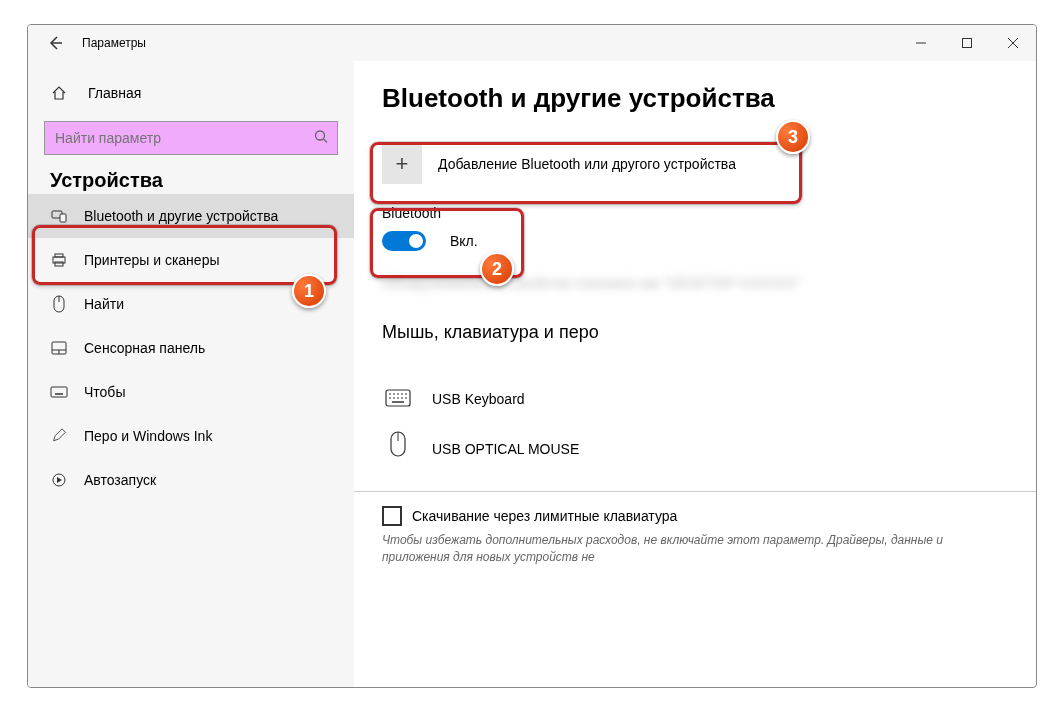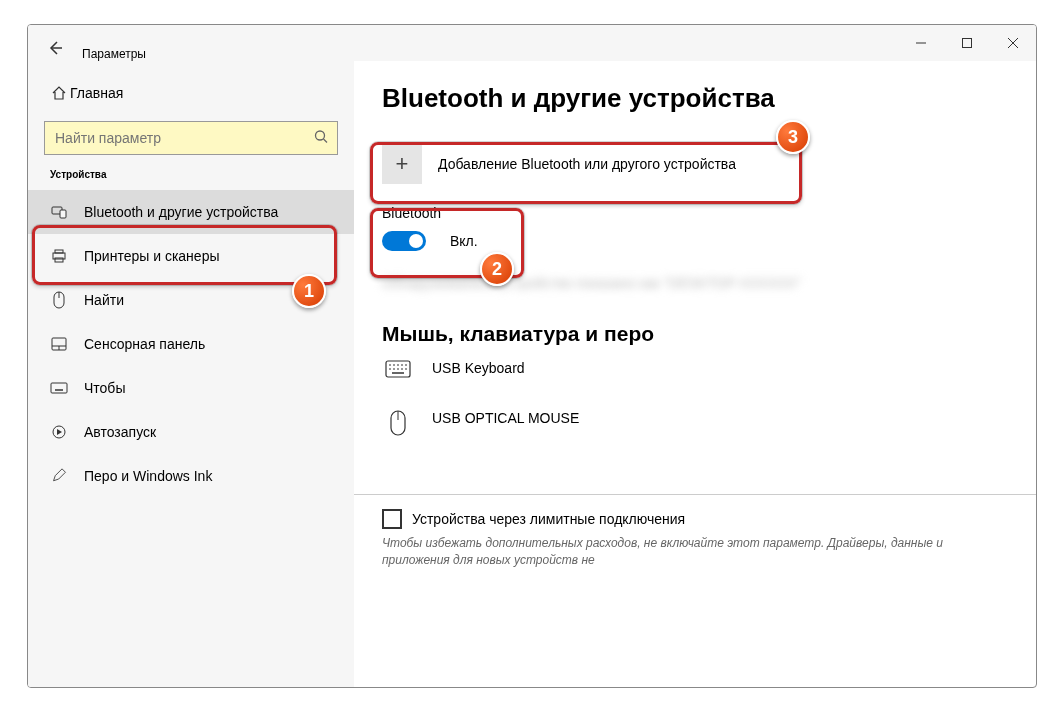--- a/index.html
+++ b/index.html
@@ -18,21 +18,21 @@
     left: 27px; top: 24px;
     width: 1010px; height: 664px;
     border: 1px solid #888;
     border-radius: 4px;
     background: #fff;
     overflow: hidden;
   }
   .titlebar {
     height: 36px;
     display: flex;
-    align-items: flex-end;
+    align-items: center;
     position: relative;
     background: #f6f6f6;
   }
   .titlebar .back {
     width: 26px; height: 26px;
     display: flex; align-items: center; justify-content: center;
     margin-left: 14px;
     cursor: pointer;
   }
   .titlebar .title {
@@ -57,48 +57,48 @@
   .sidebar {
     width: 326px;
     background: #f6f6f6;
     padding-top: 12px;
     position: relative;
   }
   .home-row {
     display: flex; align-items: center;
     height: 40px;
     padding-left: 22px;
-    gap: 2px;
+    gap: 20px;
     cursor: pointer;
   }
   .search-row {
     margin: 8px 16px 14px 16px;
   }
   .search-box {
     position: relative;
     border: 1px solid #999;
     height: 34px;
-    background: #fef9c3;
+    background: #f0abfc;
     display: flex; align-items: center;
     padding: 0 34px 0 10px;
   }
   .search-box input {
     border: none; outline: none;
     width: 100%;
     font-size: 14px;
     color: #666;
     background: transparent;
   }
   .search-box .mag {
     position: absolute; right: 8px; top: 50%; transform: translateY(-50%);
   }
   .category-head {
-    padding: 0 22px 10px 22px;
+    padding: 0 22px 2px 22px;
     font-weight: 600;
-    font-size: 10px;
+    font-size: 20px;
   }
   .nav-item {
     display: flex; align-items: center;
     height: 44px;
     padding-left: 22px;
     gap: 16px;
     cursor: pointer;
   }
   .nav-item.active {
     background: #dcdcdc;
@@ -155,27 +155,27 @@
   }
   .blurred {
     margin-top: 18px;
     color: #bbb;
     filter: blur(4px);
     font-size: 14px;
     line-height: 1.5;
     user-select: none;
   }
   .section-head {
-    font-size: 21px;
-    font-weight: 700;
+    font-size: 18px;
+    font-weight: 400;
     margin-top: 28px;
     margin-bottom: 14px;
   }
   .device-row {
-    display: flex; align-items: flex-start;
+    display: flex; align-items: flex-end;
     gap: 18px;
     height: 50px;
   }
   .device-icon {
     width: 32px; display: flex; justify-content: center;
   }
   .divider {
     border-top: 1px solid #ccc;
     margin-top: 34px;
     margin-left: -28px;
@@ -326,33 +326,33 @@
               <line x1="10" y1="4" x2="10" y2="4" stroke="#333" stroke-width="1.5"></line>
               <line x1="13" y1="4" x2="13" y2="4" stroke="#333" stroke-width="1.5"></line>
               <line x1="5" y1="8" x2="13" y2="8" stroke="#333" stroke-width="1.5"></line>
             </svg>
         </span>
         <span class="nav-label">Чтобы</span>
       </div>
       <div class="nav-item">
         <span class="nav-icon">
           <svg width="16" height="16" viewBox="0 0 16 16">
+              <path d="M2 14 L4 8 L12 0 L16 4 L8 12 Z" stroke="#333" fill="none" transform="scale(0.85) translate(1,1)"></path>
+            </svg>
+        </span>
+        <span class="nav-label">Перо и Windows Ink</span>
+      </div>
+      <div class="nav-item">
+        <span class="nav-icon">
+          <svg width="16" height="16" viewBox="0 0 16 16">
               <circle cx="8" cy="8" r="6" stroke="#333" fill="none"></circle>
               <path d="M6 5 L11 8 L6 11 Z" fill="#333"></path>
             </svg>
         </span>
         <span class="nav-label">Автозапуск</span>
-      </div>
-      <div class="nav-item">
-        <span class="nav-icon">
-          <svg width="16" height="16" viewBox="0 0 16 16">
-              <path d="M2 14 L4 8 L12 0 L16 4 L8 12 Z" stroke="#333" fill="none" transform="scale(0.85) translate(1,1)"></path>
-            </svg>
-        </span>
-        <span class="nav-label">Перо и Windows Ink</span>
       </div>
     </div>
 
     <div class="main">
       <h1>Bluetooth и другие устройства</h1>
 
       <div class="add-device">
         <div class="add-plus">+</div>
         <span>Добавление Bluetooth или другого устройства</span>
       </div>
@@ -396,21 +396,21 @@
               <line x1="9" y1="1" x2="9" y2="10" stroke="#333"></line>
             </svg>
         </span>
         <span>USB OPTICAL MOUSE</span>
       </div>
 
       <div class="divider"></div>
 
       <div class="download-row">
         <div class="checkbox"></div>
-        <span>Устройства через лимитные подключения</span>
+        <span>Скачивание через лимитные клавиатура</span>
       </div>
       <div class="hint">Чтобы избежать дополнительных расходов, не включайте этот параметр. Драйверы, данные и приложения для новых устройств не</div>
     </div>
   </div>
 </div>
 
 <div class="anno-box" style="left:32px; top:225px; width:305px; height:60px;"></div>
 <div class="anno-badge" style="left:292px; top:274px;">1</div>
 
 <div class="anno-box" style="left:370px; top:208px; width:154px; height:70px;"></div>

